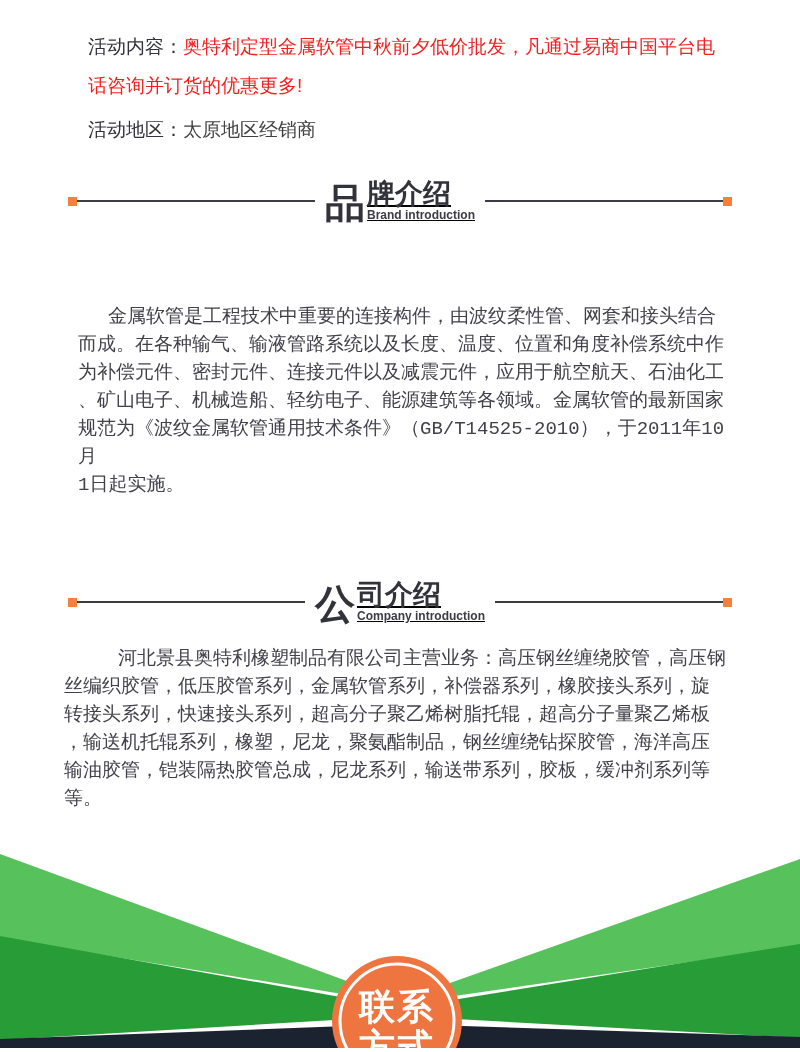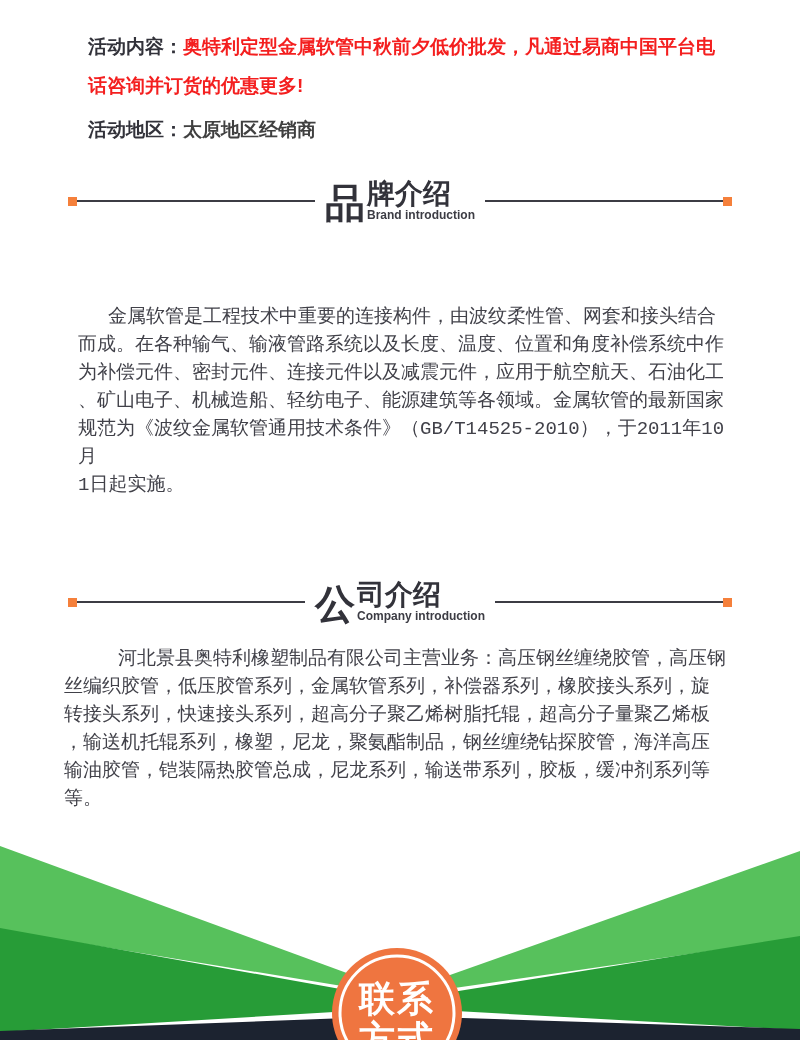--- a/index.html
+++ b/index.html
@@ -17,21 +17,21 @@
   }
 
   
   .promo {
     padding-top: 27px;
     margin-left: 88px;
     width: 650px;
   }
   .promo-item {
     font-size: 19px;
-    font-weight: bold;
+    font-weight: normal;
     line-height: 39px;
     color: #32323a;
     margin: 0 13px 5px 0;
   }
   .promo-item .value { color: #404040; }
   .promo-item .value.highlight { color: #f41f1f; }
 
   
   .section-header {
     display: flex;
@@ -56,20 +56,21 @@
   .header-label .big-char {
     font-size: 40px;
     line-height: 36px;
     font-weight: bold;
     color: #32323a;
   }
   .header-label .label-col {
     display: flex;
     flex-direction: column;
     margin-left: 2px;
+    text-decoration: underline;
   }
   .header-label .rest-chars {
     font-size: 28px;
     line-height: 26px;
     font-weight: bold;
     color: #32323a;
   }
   .header-label .subtitle {
     font-size: 12px;
     line-height: 12px;
@@ -96,21 +97,21 @@
   }
   .body-company {
     margin: 22px 48px 0 64px;
     text-indent: 54px;
   }
 
   
   .footer-art {
     position: absolute;
     left: 0;
-    bottom: 12px;
+    bottom: 4px;
     width: 708px;
     height: 202px;
   }
   .footer-art svg { display: block; }
   .badge-text {
     font-family: "Liberation Sans", "DejaVu Sans", sans-serif;
     font-weight: bold;
     font-size: 36px;
     fill: #ffffff;
     letter-spacing: 2px;

